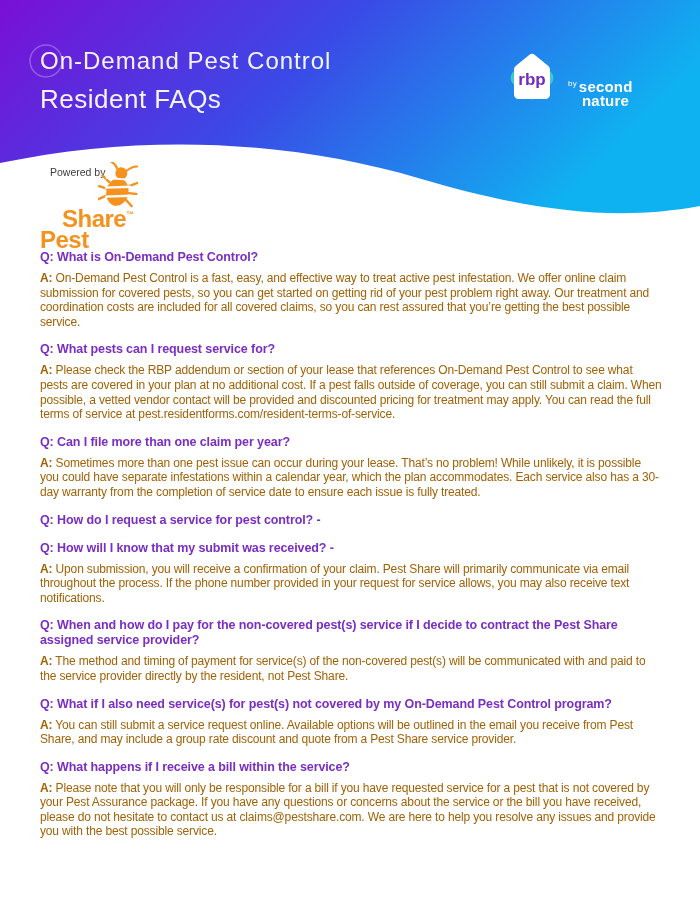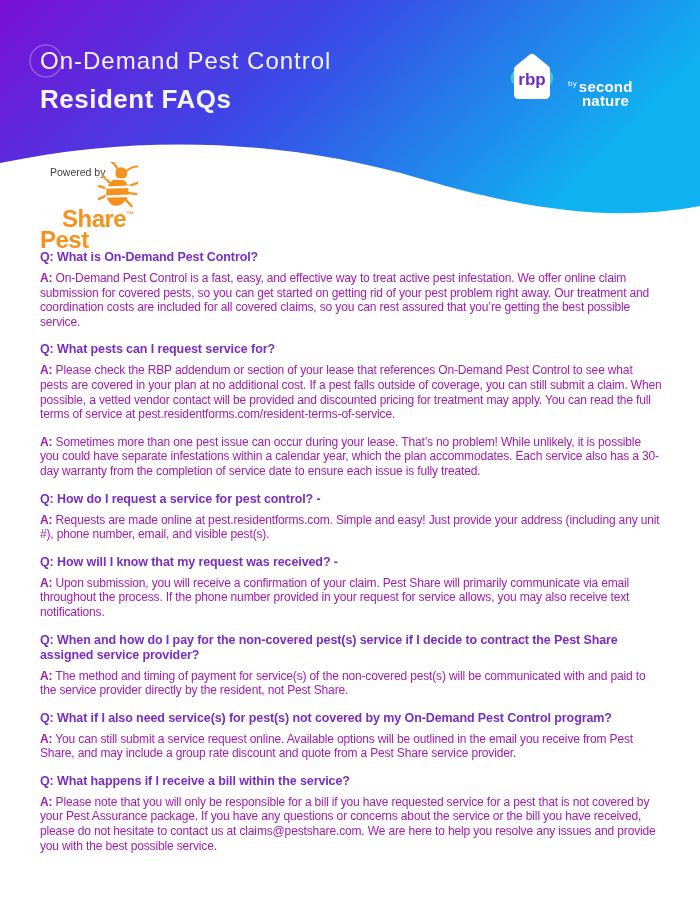--- a/index.html
+++ b/index.html
@@ -6,40 +6,40 @@
   .page {
     position:relative; width:700px; height:906px; background:#ffffff;
     font-family:"Liberation Sans", sans-serif; overflow:hidden;
   }
 
   
   .header { position:absolute; top:0; left:0; width:700px; height:222px; }
   .header svg.bg { position:absolute; top:0; left:0; }
   .titles { position:absolute; top:42px; left:40px; color:#f5f3fb; }
   .title-line1 { font-size:24px; font-weight:400; letter-spacing:1px; line-height:38px; }
-  .title-line2 { font-size:26px; font-weight:700; letter-spacing:0.5px; line-height:38px; }
+  .title-line2 { font-size:26px; font-weight:400; letter-spacing:0.5px; line-height:38px; }
 
   .brand { position:absolute; top:48px; left:504px; display:flex; align-items:flex-end; }
   .sn-text { color:#ffffff; font-weight:700; font-size:15px; line-height:14px; margin-left:8px; letter-spacing:0.2px; }
   .sn-by { font-size:8px; font-weight:400; vertical-align:6px; margin-right:2px; }
   .sn-word2 { margin-left:14px; }
 
   
   .powered { position:absolute; top:166px; left:40px; width:160px; height:80px; }
   .p-label { position:absolute; top:0; left:1px; font-size:10.5px; color:#3d3d3d;padding-left:9px; }
   .p-word1 { position:absolute; top:13px; left:0; font-size:24px; font-weight:700; color:#f5921e; letter-spacing:-0.5px;margin-top:47px; }
   .p-word2 { position:absolute; top:39px; left:22px; font-size:24px; font-weight:700; color:#f5921e; letter-spacing:-0.5px; }
   .p-tm { font-size:8px; vertical-align:10px; font-weight:700; }
   .bug { position:absolute; top:-4px; left:58px; }
 
   
   .content { position:absolute; top:250px; left:40px; width:622px; }
   .faq { margin:0 0 13px 0; }
   .q { margin:0 0 6px 0; font-size:12.5px; font-weight:700; color:#7a2ec2; line-height:15px; letter-spacing:-0.1px; }
-  .a { margin:0; font-size:12px; color:#a21caf; line-height:14.6px; letter-spacing:-0.15px; }
+  .a { margin:0; font-size:12px; color:#a16207; line-height:14.6px; letter-spacing:-0.15px; }
   .a-prefix { font-weight:700; }
 </style>
 </head>
 <body>
 
 <div class="page">
 
   <div class="header">
     <svg class="bg" width="700" height="222" viewBox="0 0 700 222" preserveAspectRatio="none">
       <defs>
@@ -100,30 +100,30 @@
         <h3 class="q"><span class="q-prefix">Q:</span> <span class="q-text">What is On-Demand Pest Control?</span></h3>
         <p class="a"><span class="a-prefix">A:</span> <span class="a-text">On-Demand Pest Control is a fast, easy, and effective way to treat active pest infestation. We offer online claim submission for covered pests, so you can get started on getting rid of your pest problem right away. Our treatment and coordination costs are included for all covered claims, so you can rest assured that you’re getting the best possible service.</span></p>
       </section>
 
       <section class="faq">
         <h3 class="q"><span class="q-prefix">Q:</span> <span class="q-text">What pests can I request service for?</span></h3>
         <p class="a"><span class="a-prefix">A:</span> <span class="a-text">Please check the RBP addendum or section of your lease that references On-Demand Pest Control to see what pests are covered in your plan at no additional cost. If a pest falls outside of coverage, you can still submit a claim. When possible, a vetted vendor contact will be provided and discounted pricing for treatment may apply. You can read the full terms of service at pest.residentforms.com/resident-terms-of-service.</span></p>
       </section>
 
       <section class="faq">
+        <h3 class="q"><span class="q-prefix">Q:</span> <span class="q-text">Can I file more than one claim per year?</span></h3>
         <p class="a"><span class="a-prefix">A:</span> <span class="a-text">Sometimes more than one pest issue can occur during your lease. That’s no problem! While unlikely, it is possible you could have separate infestations within a calendar year, which the plan accommodates. Each service also has a 30-day warranty from the completion of service date to ensure each issue is fully treated.</span></p>
       </section>
 
       <section class="faq">
         <h3 class="q"><span class="q-prefix">Q:</span> <span class="q-text">How do I request a service for pest control? -</span></h3>
-        <p class="a"><span class="a-prefix">A:</span> <span class="a-text">Requests are made online at pest.residentforms.com. Simple and easy! Just provide your address (including any unit #), phone number, email, and visible pest(s).</span></p>
       </section>
 
       <section class="faq">
-        <h3 class="q"><span class="q-prefix">Q:</span> <span class="q-text">How will I know that my request was received? -</span></h3>
+        <h3 class="q"><span class="q-prefix">Q:</span> <span class="q-text">How will I know that my submit was received? -</span></h3>
         <p class="a"><span class="a-prefix">A:</span> <span class="a-text">Upon submission, you will receive a confirmation of your claim. Pest Share will primarily communicate via email throughout the process. If the phone number provided in your request for service allows, you may also receive text notifications.</span></p>
       </section>
 
       <section class="faq">
         <h3 class="q"><span class="q-prefix">Q:</span> <span class="q-text">When and how do I pay for the non-covered pest(s) service if I decide to contract the Pest Share assigned service provider?</span></h3>
         <p class="a"><span class="a-prefix">A:</span> <span class="a-text">The method and timing of payment for service(s) of the non-covered pest(s) will be communicated with and paid to the service provider directly by the resident, not Pest Share.</span></p>
       </section>
 
       <section class="faq">
         <h3 class="q"><span class="q-prefix">Q:</span> <span class="q-text">What if I also need service(s) for pest(s) not covered by my On-Demand Pest Control program?</span></h3>

